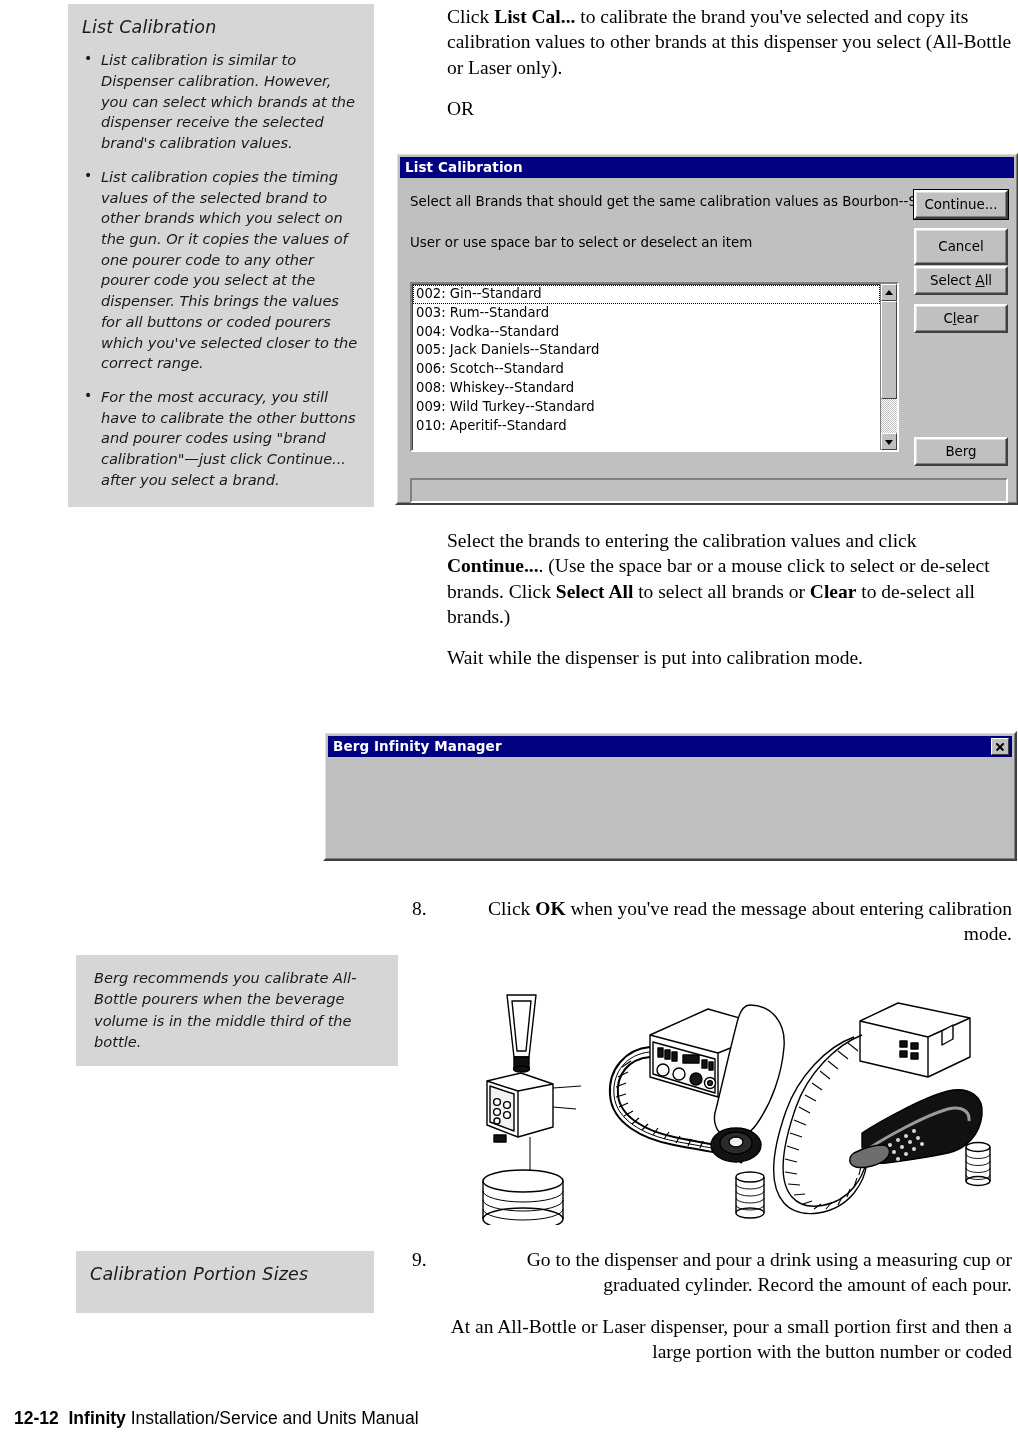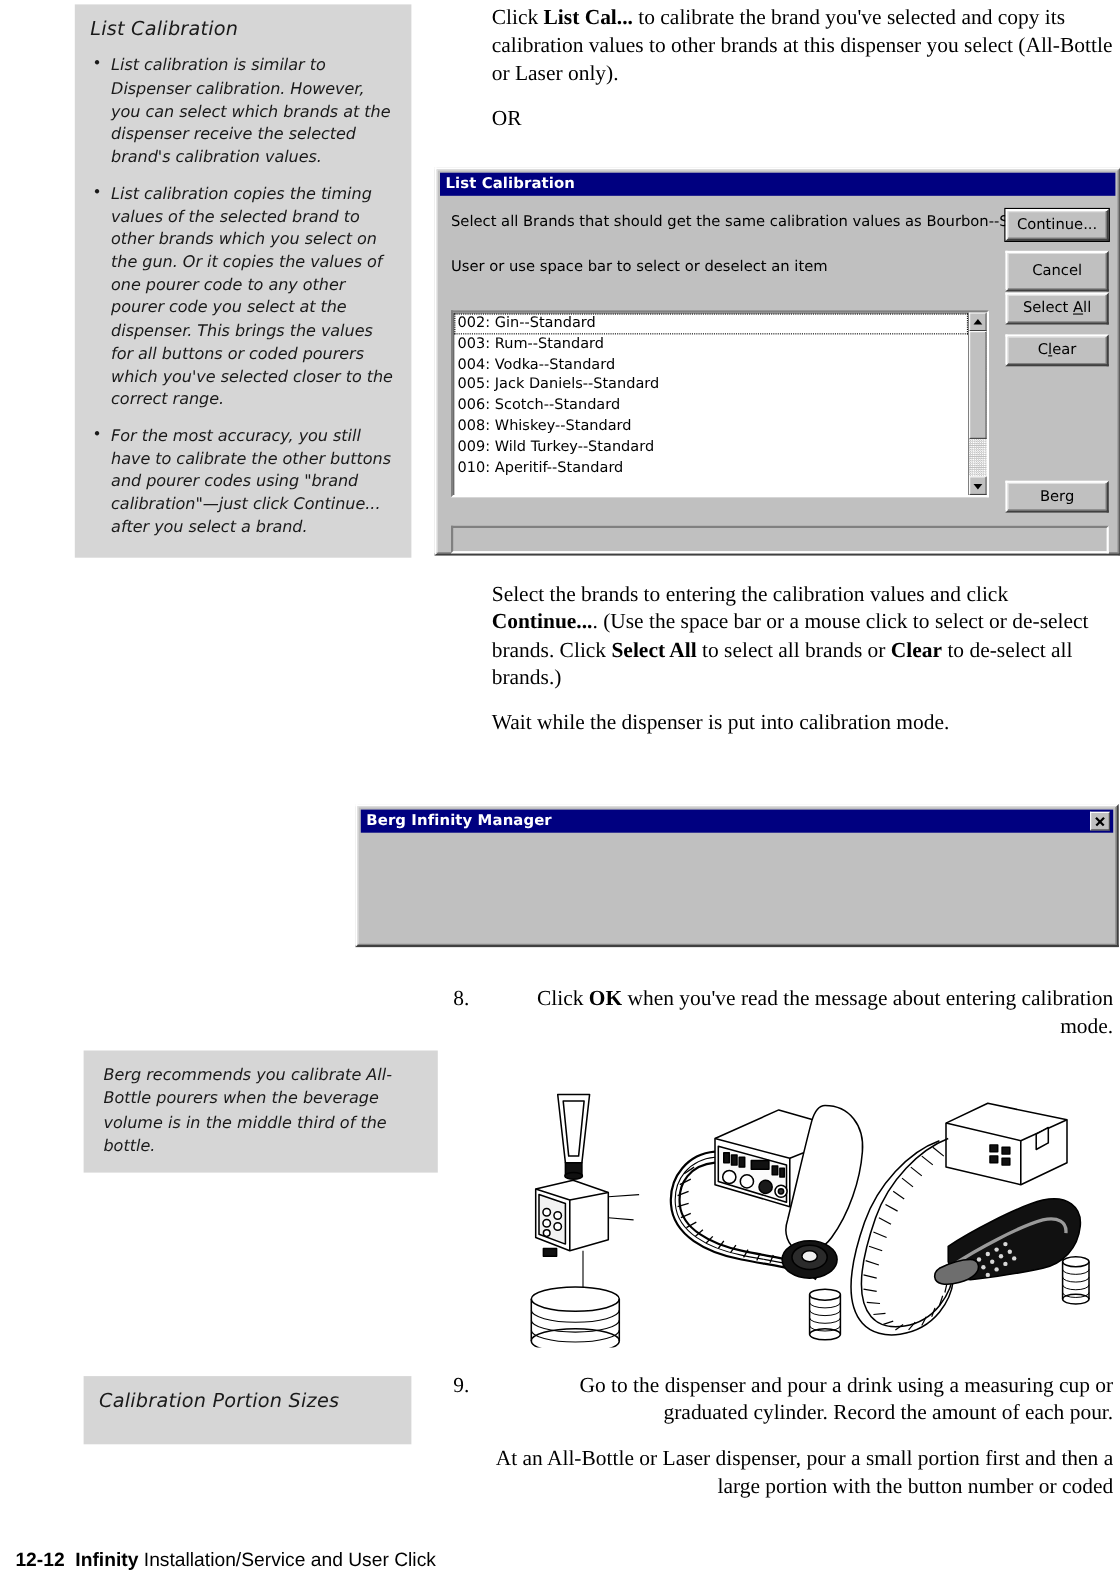--- a/index.html
+++ b/index.html
@@ -584,14 +584,14 @@
 
 <div class="step" style="top:1247px;">
   <div class="step-num">9.</div>
   <div class="step-body">
     <p>Go to the dispenser and pour a drink using a measuring cup or graduated cylinder. Record the amount of each pour.</p>
     <p>At an All-Bottle or Laser dispenser, pour a small portion first and then a large portion with the button number or coded</p>
   </div>
 </div>
 
 <div class="footer">
-  <span class="b">12-12</span><span>&nbsp; </span><span class="b">Infinity</span><span> </span><span>Installation/Service and User Click</span>
+  <span class="b">12-12</span><span>&nbsp; </span><span class="b">Infinity</span><span> </span><span>Installation/Service and Units Manual</span>
 </div>
 
 </body></html>

